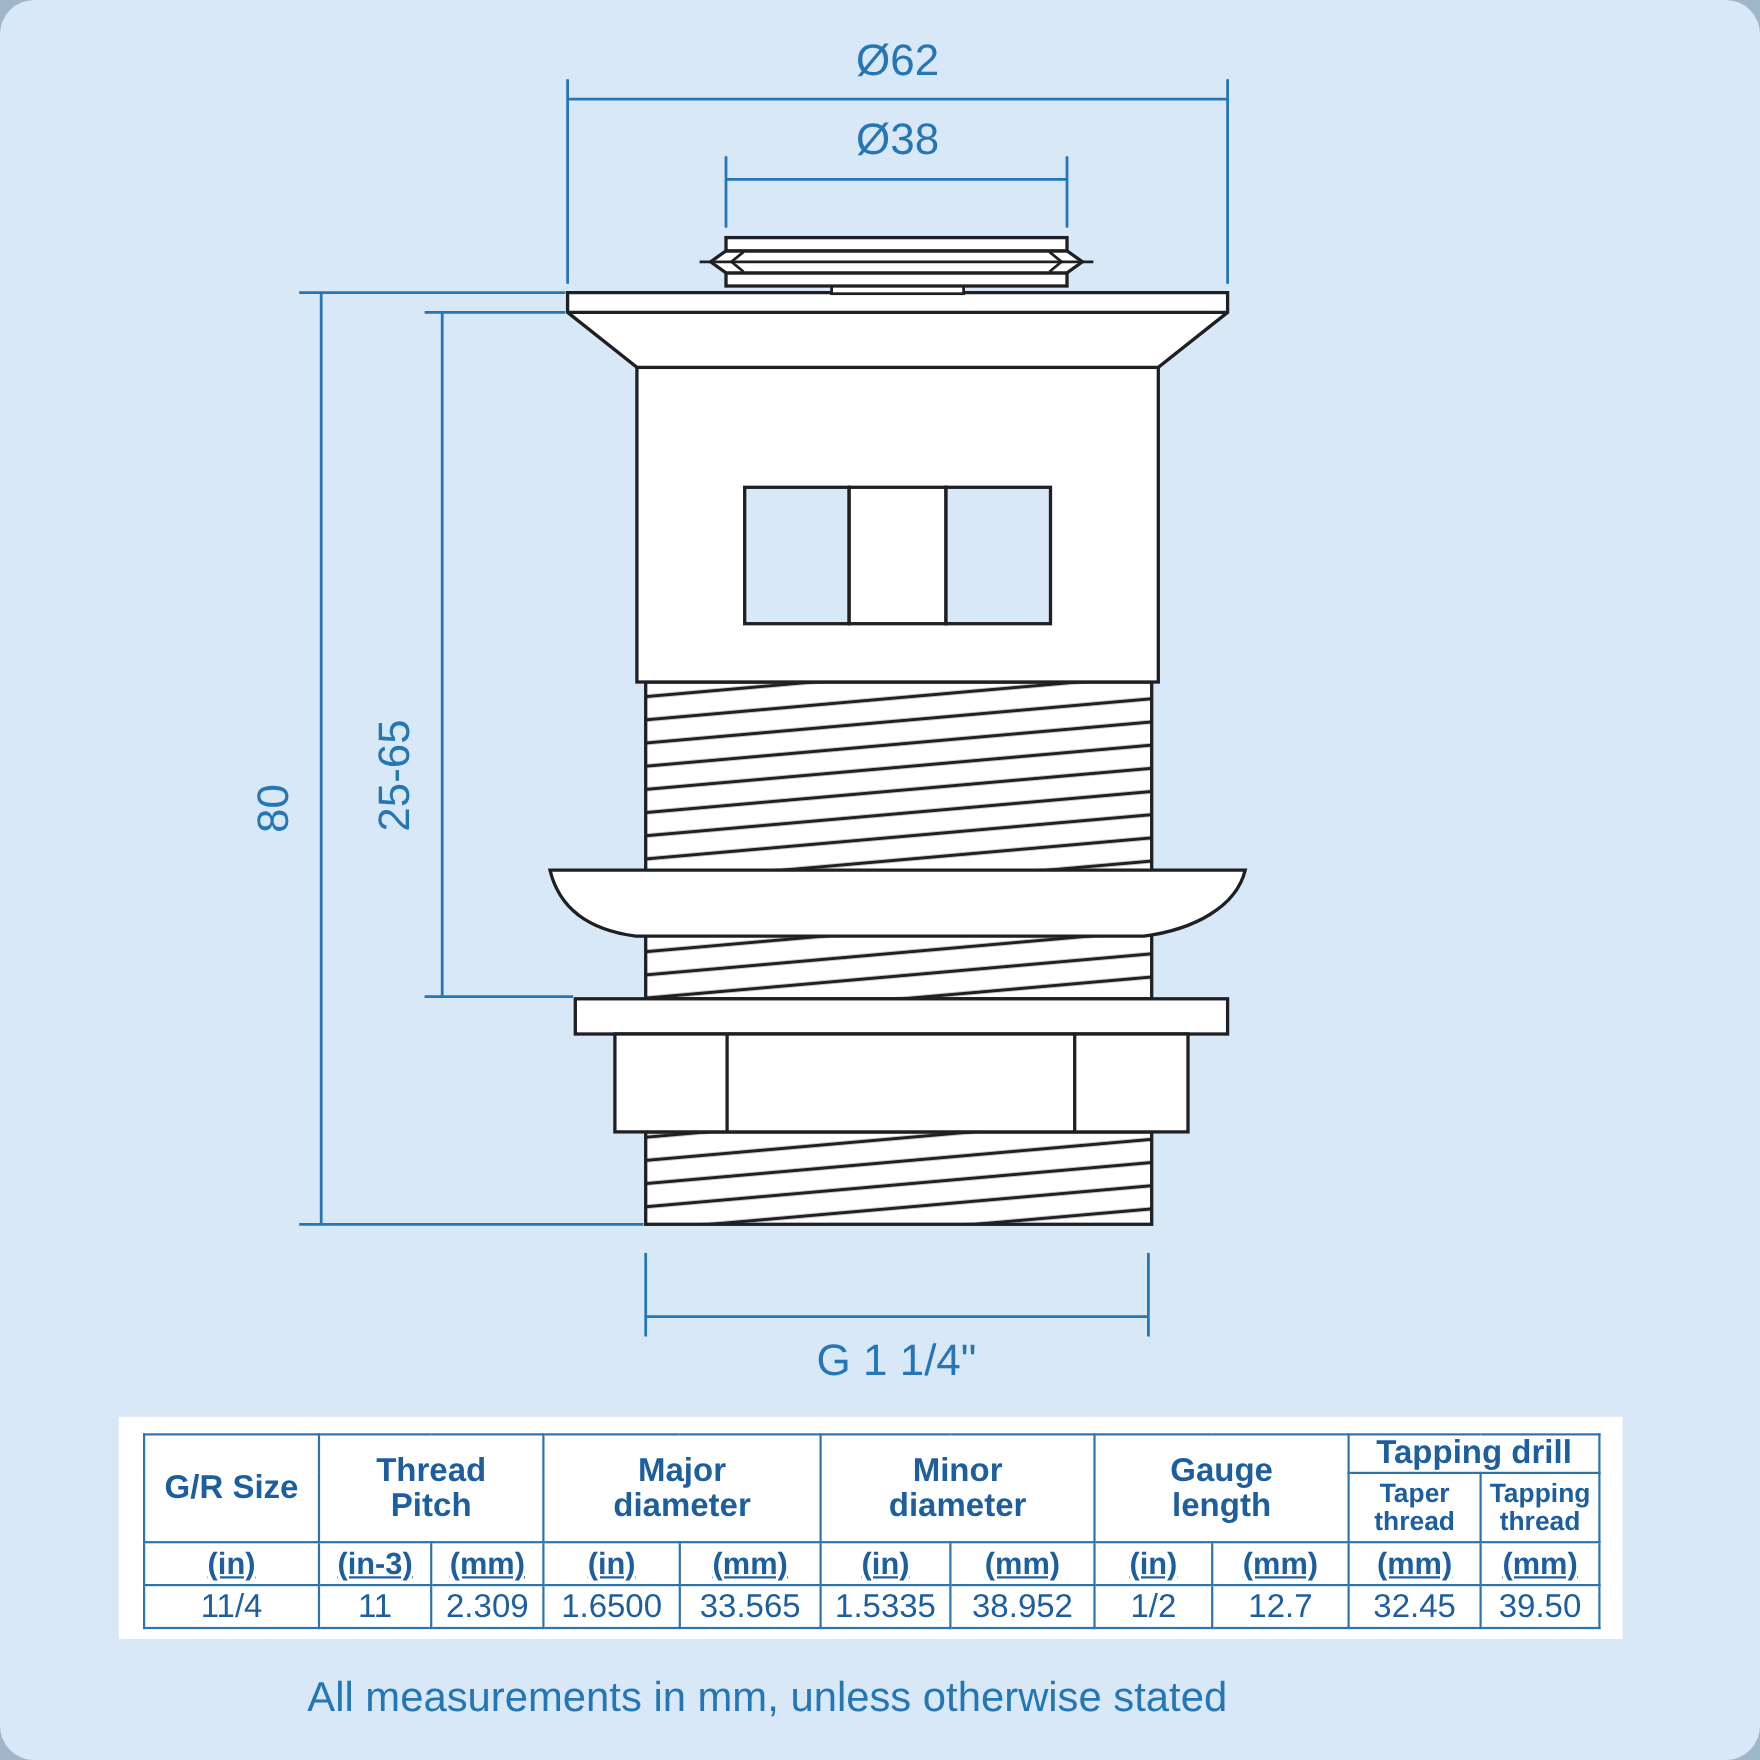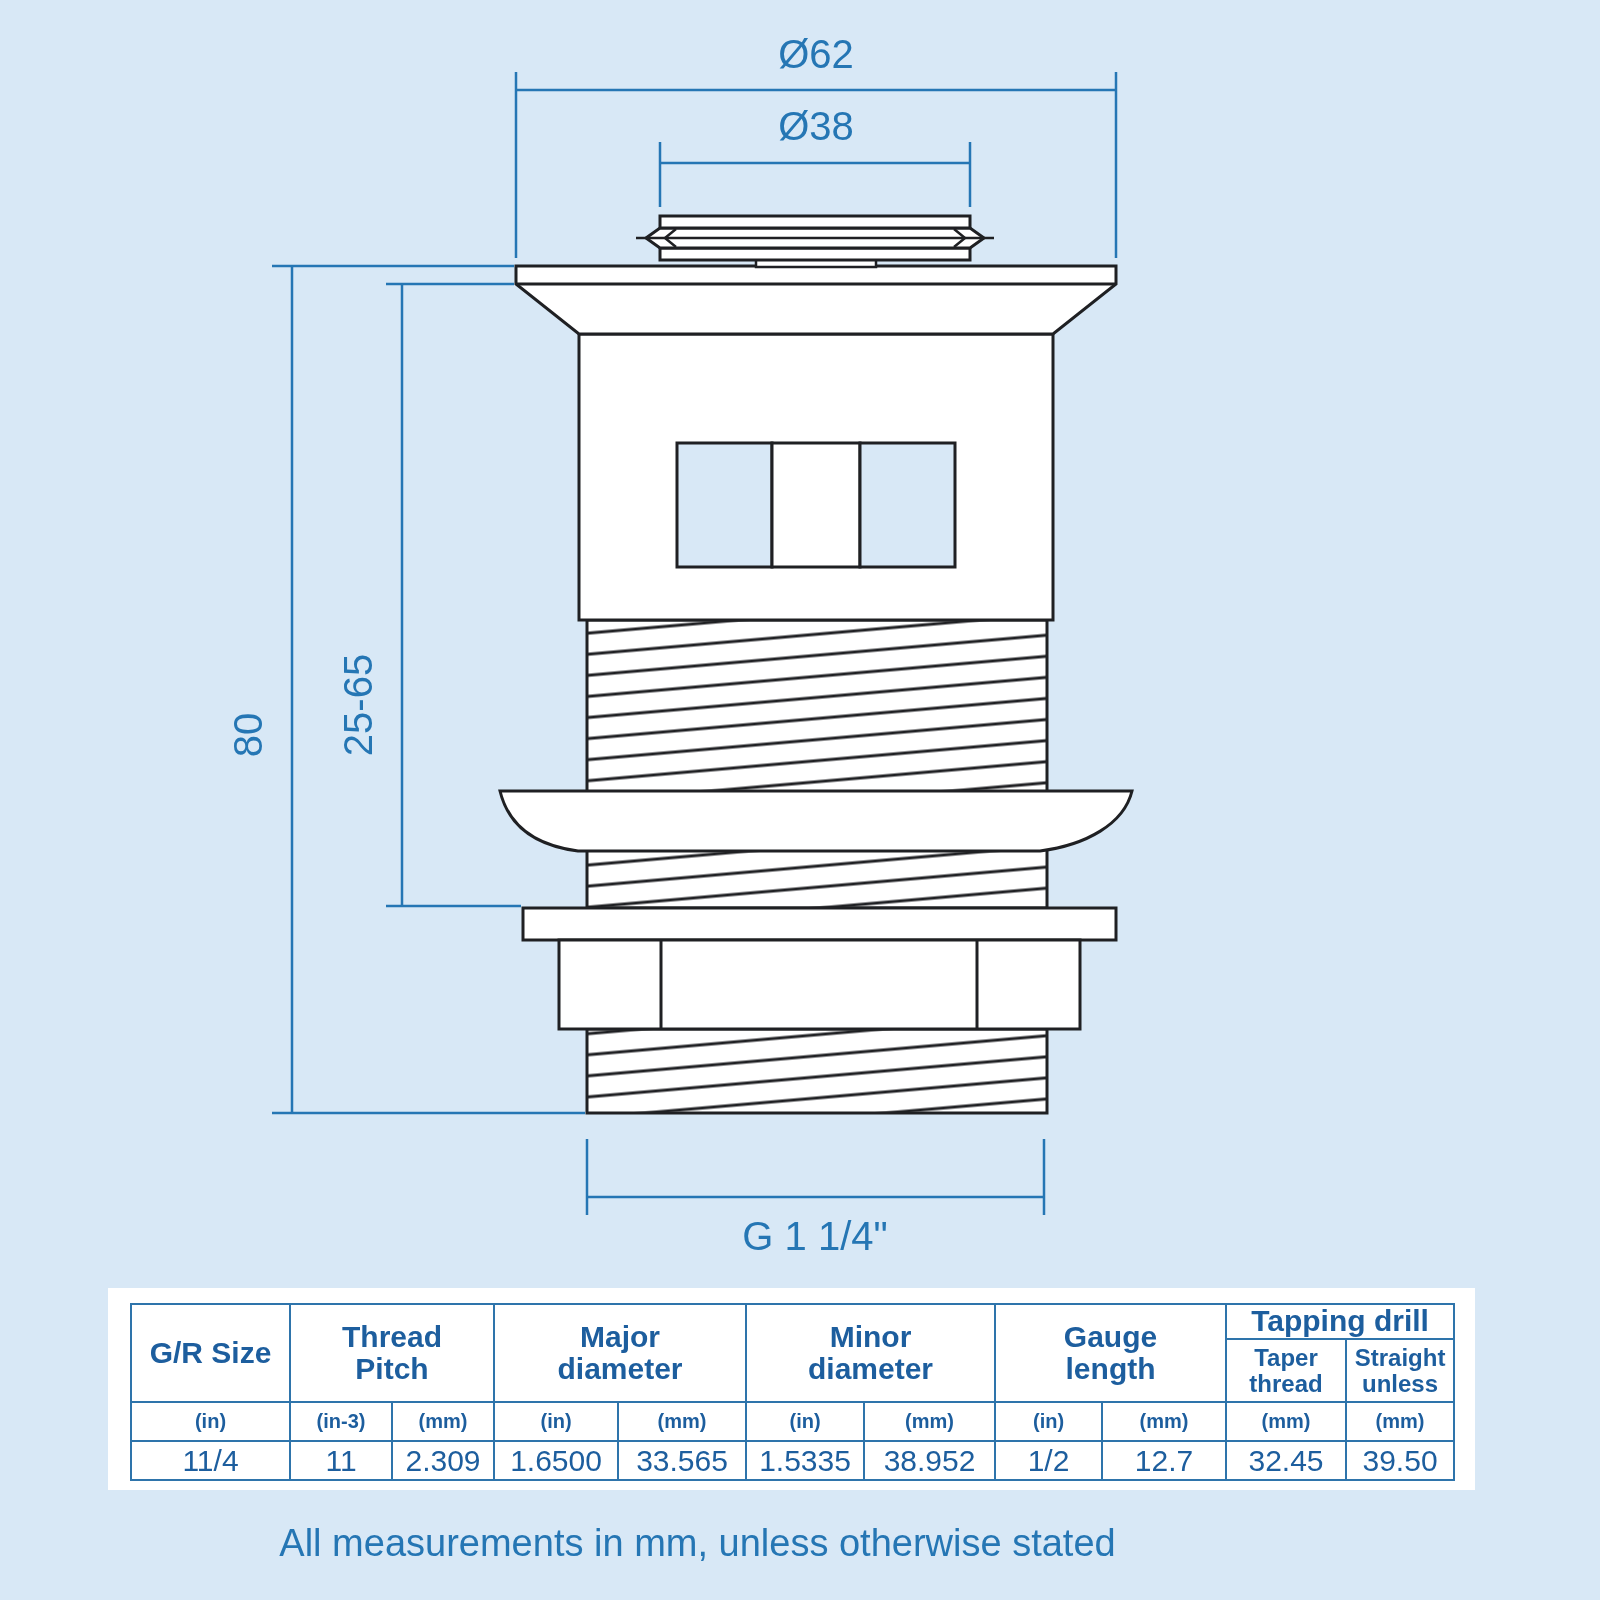--- a/index.html
+++ b/index.html
@@ -1,19 +1,20 @@
 <!DOCTYPE html>
 <html><head>
 <meta charset="utf-8">
 <style>
   html,body{margin:0;padding:0;background:#9fb6c9;}
   #canvas{
     position:relative;width:1600px;height:1600px;overflow:hidden;
     background:#d8e8f6;
     font-family:"Liberation Sans",sans-serif;
+    border-radius:31px;
   }
   #drawing{position:absolute;left:0;top:0;}
   .dimtext{fill:#2576b4;font-size:40px;font-weight:400;letter-spacing:0px;}
   
   #table-panel{
     position:absolute;left:108px;top:1288px;width:1367px;height:202px;
     background:#ffffff;
   }
   table.spec{
     position:absolute;left:22px;top:15px;
@@ -22,21 +23,21 @@
     color:#1d5e9e;
   }
   table.spec th,table.spec td{
     border:2px solid #2e74ab;
     text-align:center;vertical-align:middle;
     padding:0;overflow:hidden;
   }
   th.grp{font-size:30px;font-weight:700;line-height:1.08;}
   th.grp.pad{padding:0 46px;text-align:center;}
   th.sub{font-size:24px;font-weight:700;line-height:1.05;padding:0 6px;margin-top:30px;}
-  td.unit{font-size:20px;font-weight:700;height:37px;}
+  td.unit{font-size:28px;font-weight:700;height:37px;text-decoration:underline;}
   td.val{font-size:30px;font-weight:400;height:37px;margin-left:12px;}
   #footer-note{
     position:absolute;left:0;top:1522px;width:1395px;
     text-align:center;font-size:38px;color:#2576b4;
   }
 </style>
 </head>
 <body>
 
 <div id="canvas">
@@ -130,21 +131,21 @@
           <tr style="height:35px">
         <th class="grp" rowspan="2">G/R Size</th>
         <th class="grp pad" rowspan="2" colspan="2">Thread Pitch</th>
         <th class="grp pad" rowspan="2" colspan="2">Major diameter</th>
         <th class="grp pad" rowspan="2" colspan="2">Minor diameter</th>
         <th class="grp pad" rowspan="2" colspan="2">Gauge length</th>
         <th class="grp" colspan="2">Tapping drill</th>
       </tr>
       <tr style="height:63px">
         <th class="sub">Taper thread</th>
-        <th class="sub">Straight unless</th>
+        <th class="sub">Tapping thread</th>
       </tr>
       <tr>
         <td class="unit">(in)</td>
         <td class="unit">(in-3)</td>
         <td class="unit">(mm)</td>
         <td class="unit">(in)</td>
         <td class="unit">(mm)</td>
         <td class="unit">(in)</td>
         <td class="unit">(mm)</td>
         <td class="unit">(in)</td>

